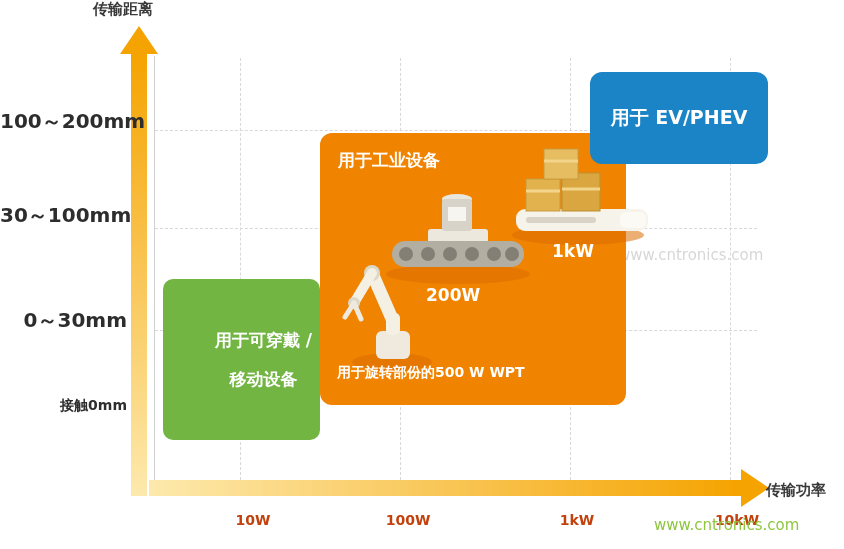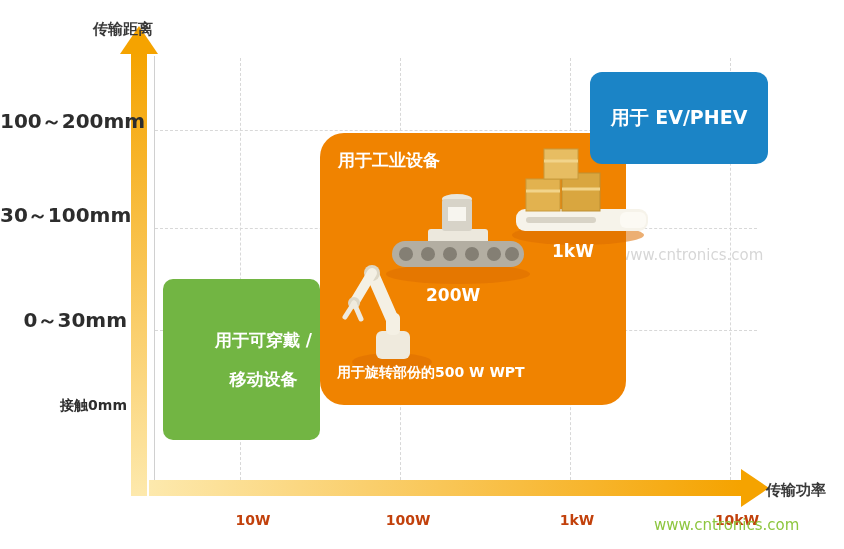--- a/index.html
+++ b/index.html
@@ -17,35 +17,35 @@
             background:linear-gradient(to top,#fde9ad,#f5a300); z-index:3; }
   .y-head { position:absolute; left:120px; top:26px; width:0; height:0;
             border-left:19px solid transparent; border-right:19px solid transparent;
             border-bottom:28px solid #f5a300; z-index:3; }
   .x-bar  { position:absolute; left:149px; top:480px; width:592px; height:16px;
             background:linear-gradient(to right,#fde9ad,#f5a300); z-index:3; }
   .x-head { position:absolute; left:741px; top:469px; width:0; height:0;
             border-top:19px solid transparent; border-bottom:19px solid transparent;
             border-left:28px solid #f5a300; z-index:3; }
   .axis-title { position:absolute; font-size:15px; font-weight:bold; color:#3a3a3a; z-index:4; white-space:nowrap; }
-  .y-title { left:93px; top:20px;text-align:right; }
+  .y-title { left:93px; top:0;text-align:right; }
   .x-title { left:766px; top:481px; }
 
   .ytick { position:absolute; left:0; width:127px; text-align:right; font-size:20px;
            font-weight:600; color:#2d2d2d; z-index:4; white-space:nowrap; }
   .ytick.small { font-size:14px; }
   .xtick { position:absolute; transform:translateX(-50%); font-size:14px; font-weight:600;
            color:#c2410c; z-index:4; white-space:nowrap; }
 
   
   .region { position:absolute; z-index:2; color:#fff; font-weight:bold; }
   .region-green { left:163px; top:279px; width:157px; height:161px; border-radius:10px;
                   background:#72b543; display:flex; flex-direction:column; align-items:center;
                   justify-content:center; gap:16px; font-size:17px; text-align:center;padding-left:44px; }
-  .region-orange { left:320px; top:133px; width:306px; height:272px; border-radius:24px;
+  .region-orange { left:320px; top:133px; width:306px; height:272px; border-radius:12px;
                    background:#f08300; }
   .region-blue { left:590px; top:72px; width:178px; height:92px; border-radius:12px;
                  background:#1b84c6; display:flex; align-items:center; justify-content:center;
                  font-size:19px; }
   .orange-title { position:absolute; left:18px; top:16px; font-size:17px; font-weight:bold; white-space:nowrap; }
   .power-label { position:absolute; font-size:17px; font-weight:bold; color:#fff; white-space:nowrap; }
   .power-200 { left:106px; top:152px; }
   .power-1kw { left:232px; top:108px; }
   .orange-footnote { position:absolute; left:17px; top:231px; font-size:14px; font-weight:bold; white-space:nowrap; }
   .illus { position:absolute; left:0; top:0; z-index:0; }

